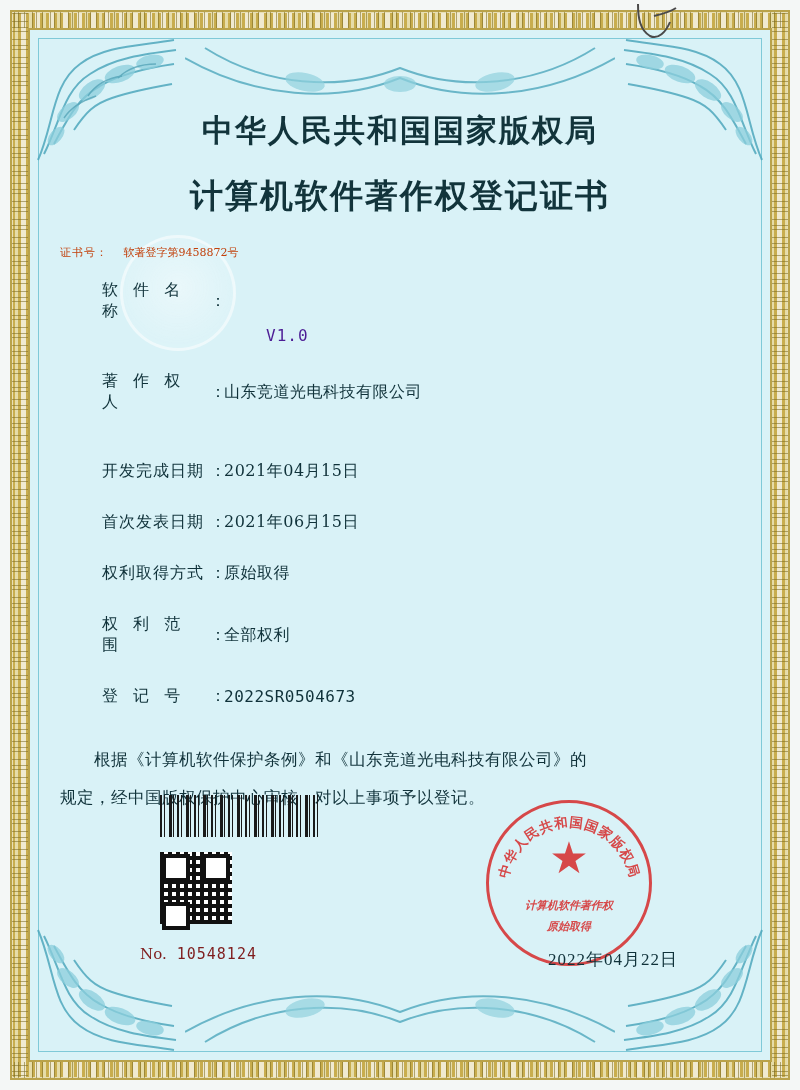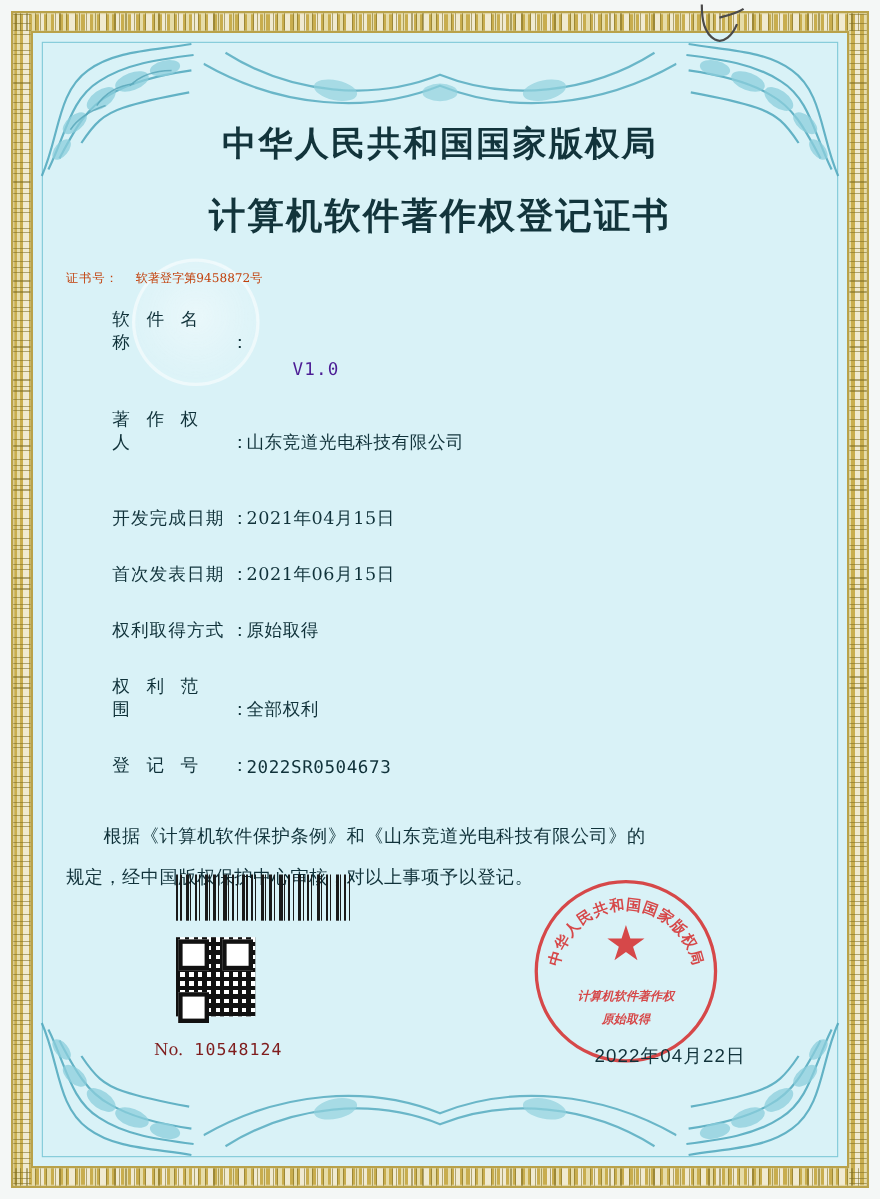--- a/index.html
+++ b/index.html
@@ -156,21 +156,21 @@
     margin-top: 26px;
     padding-right: 20px;
     font-family: "DejaVu Serif", serif;
   }
   .cert-no .lbl { letter-spacing: 1px; }
   .cert-no .val { margin-left: 12px; }
 
   .field-block { margin-top: 20px; }
   .field {
     display: flex;
-    align-items: flex-end;
+    align-items: center;
     font-size: 16px;
     color: #10323a;
     margin-bottom: 4px;
     font-family: "DejaVu Serif", serif;
   }
   .field .label {
     width: 150px;
     flex: 0 0 150px;
     letter-spacing: 5px;
     padding-left: 42px;
@@ -307,21 +307,21 @@
     font-weight: bold;
     color: #d62b2b;
     font-style: italic;
   }
   .issue-date {
     position: absolute;
     right: 122px;
     top: 948px;
     font-size: 17px;
     color: #10323a;
-    font-family: Liberation Sans, sans-serif;
+    font-family: Liberation Serif, serif;
     letter-spacing: 1px;
   }
 
   
   .pen-mark {
     position: absolute;
     right: 122px;
     top: 2px;
     width: 46px;
     height: 40px;

